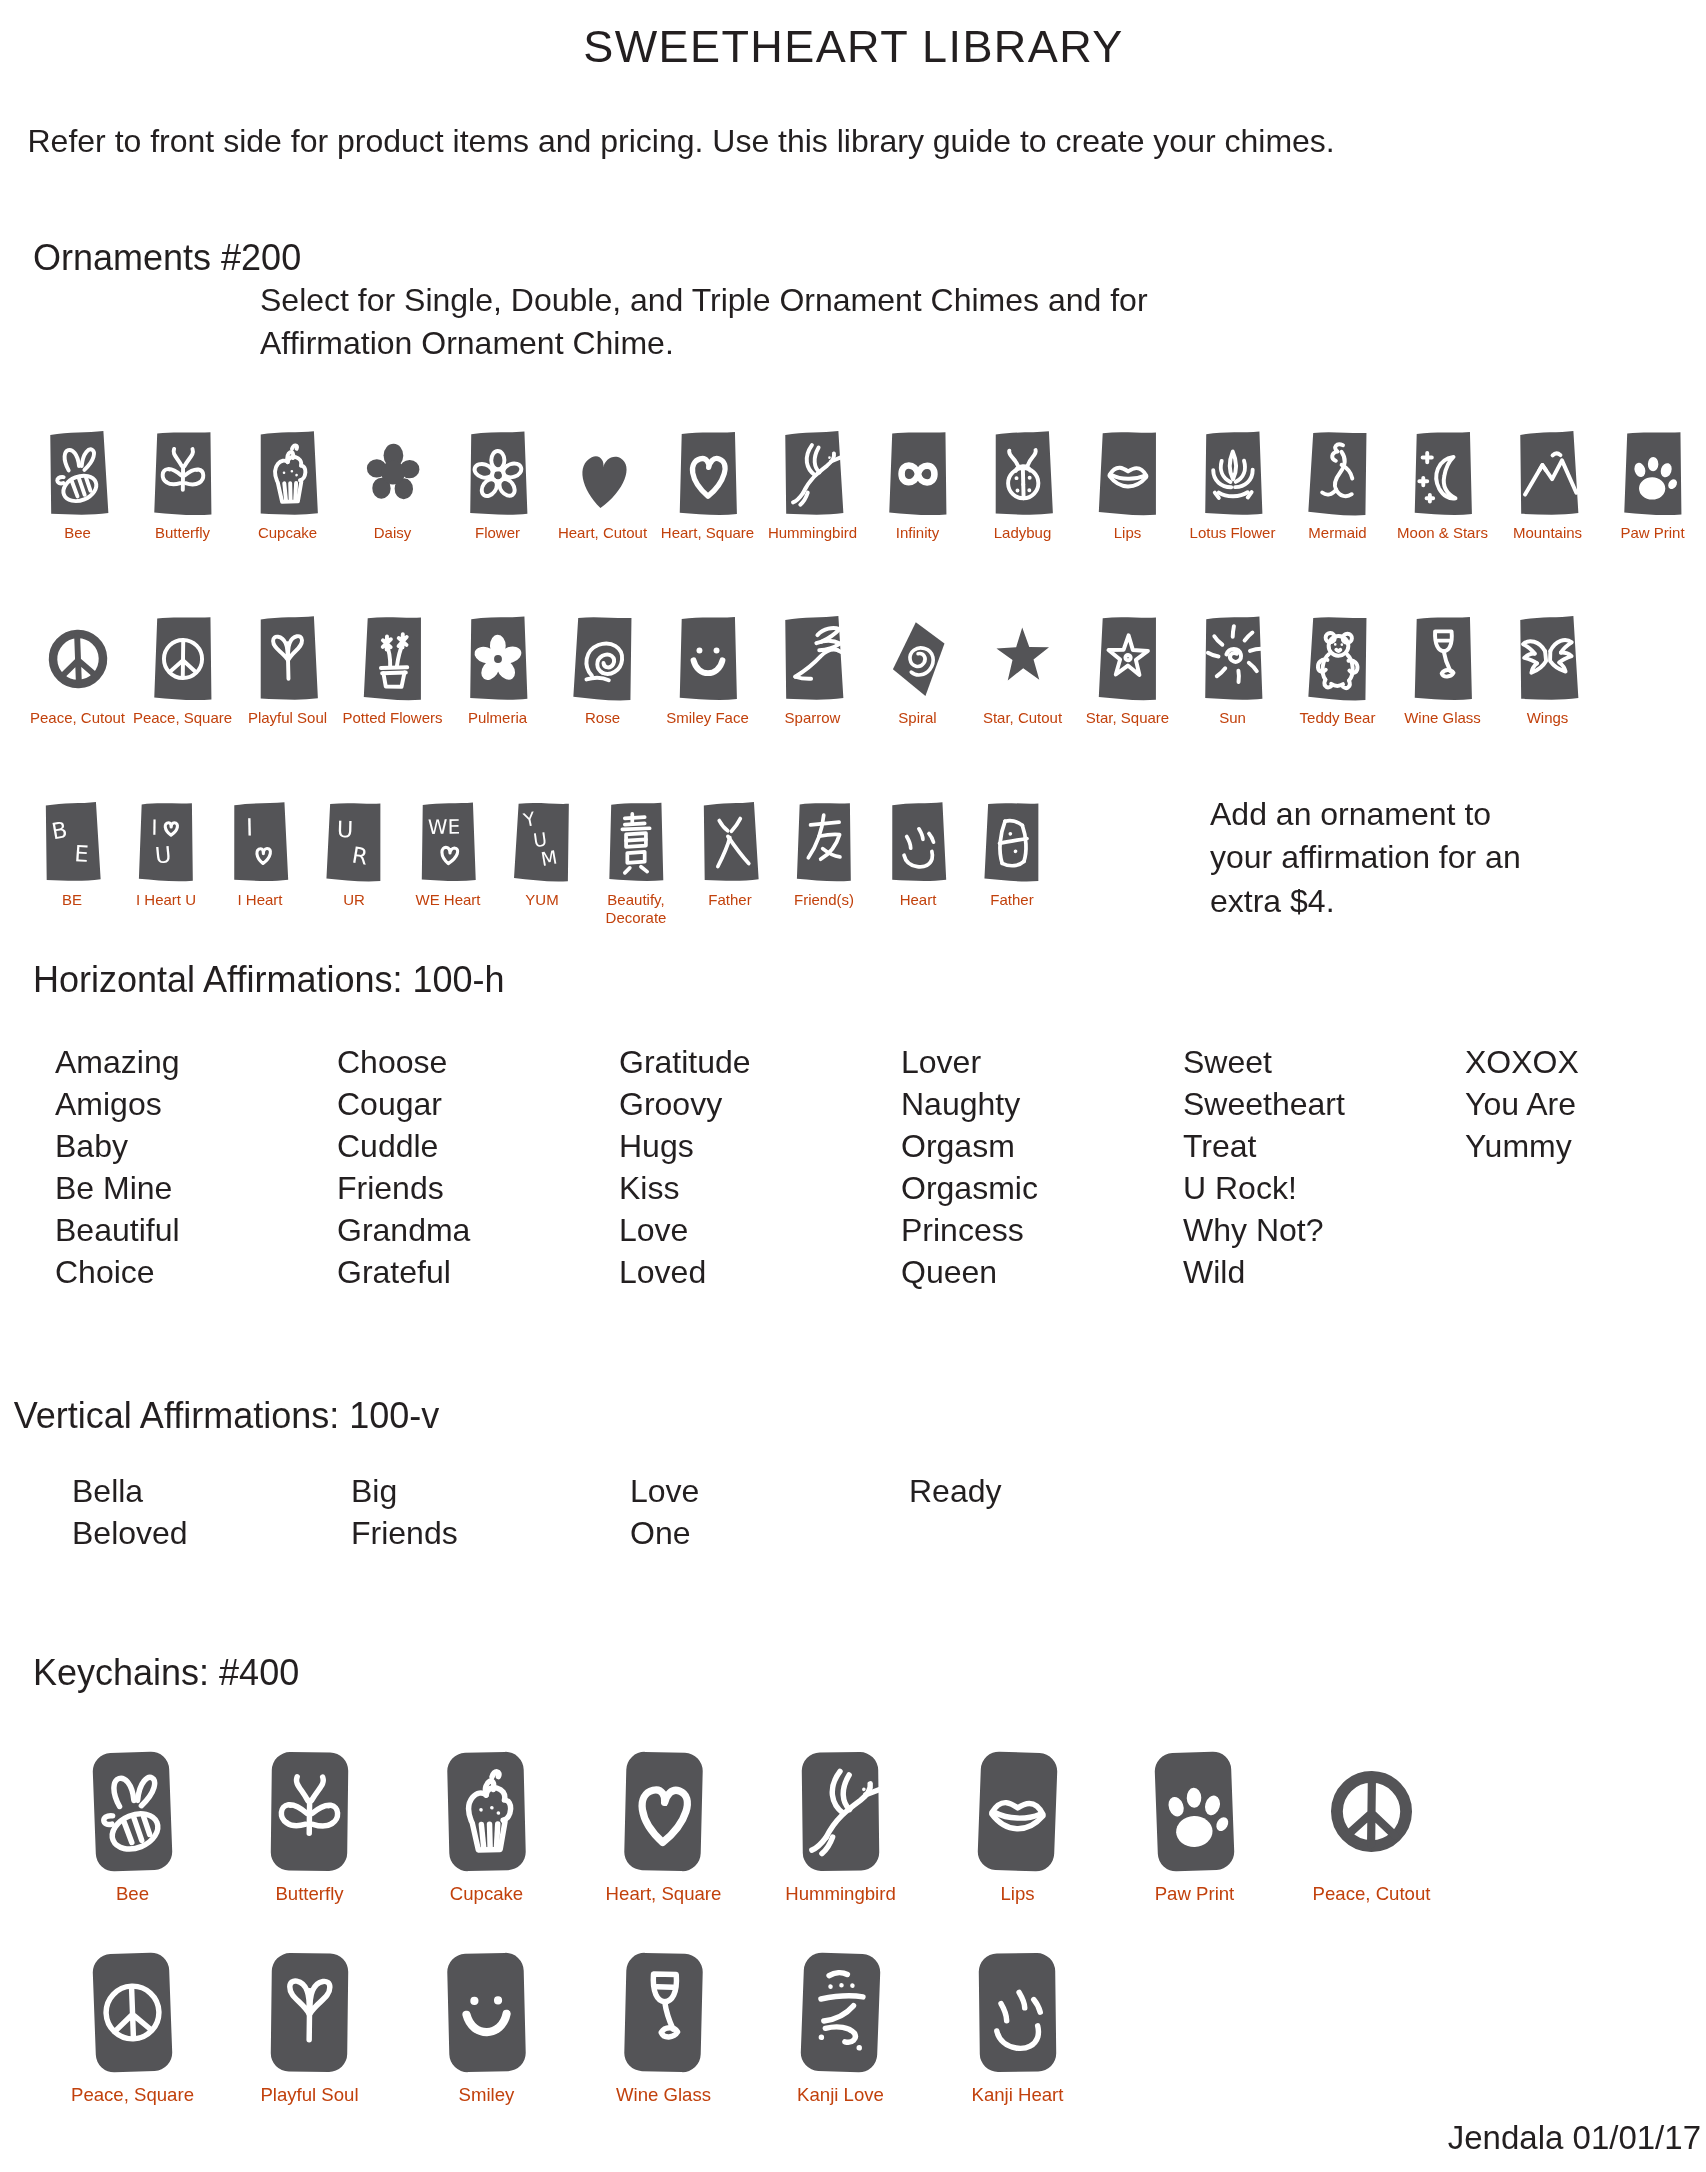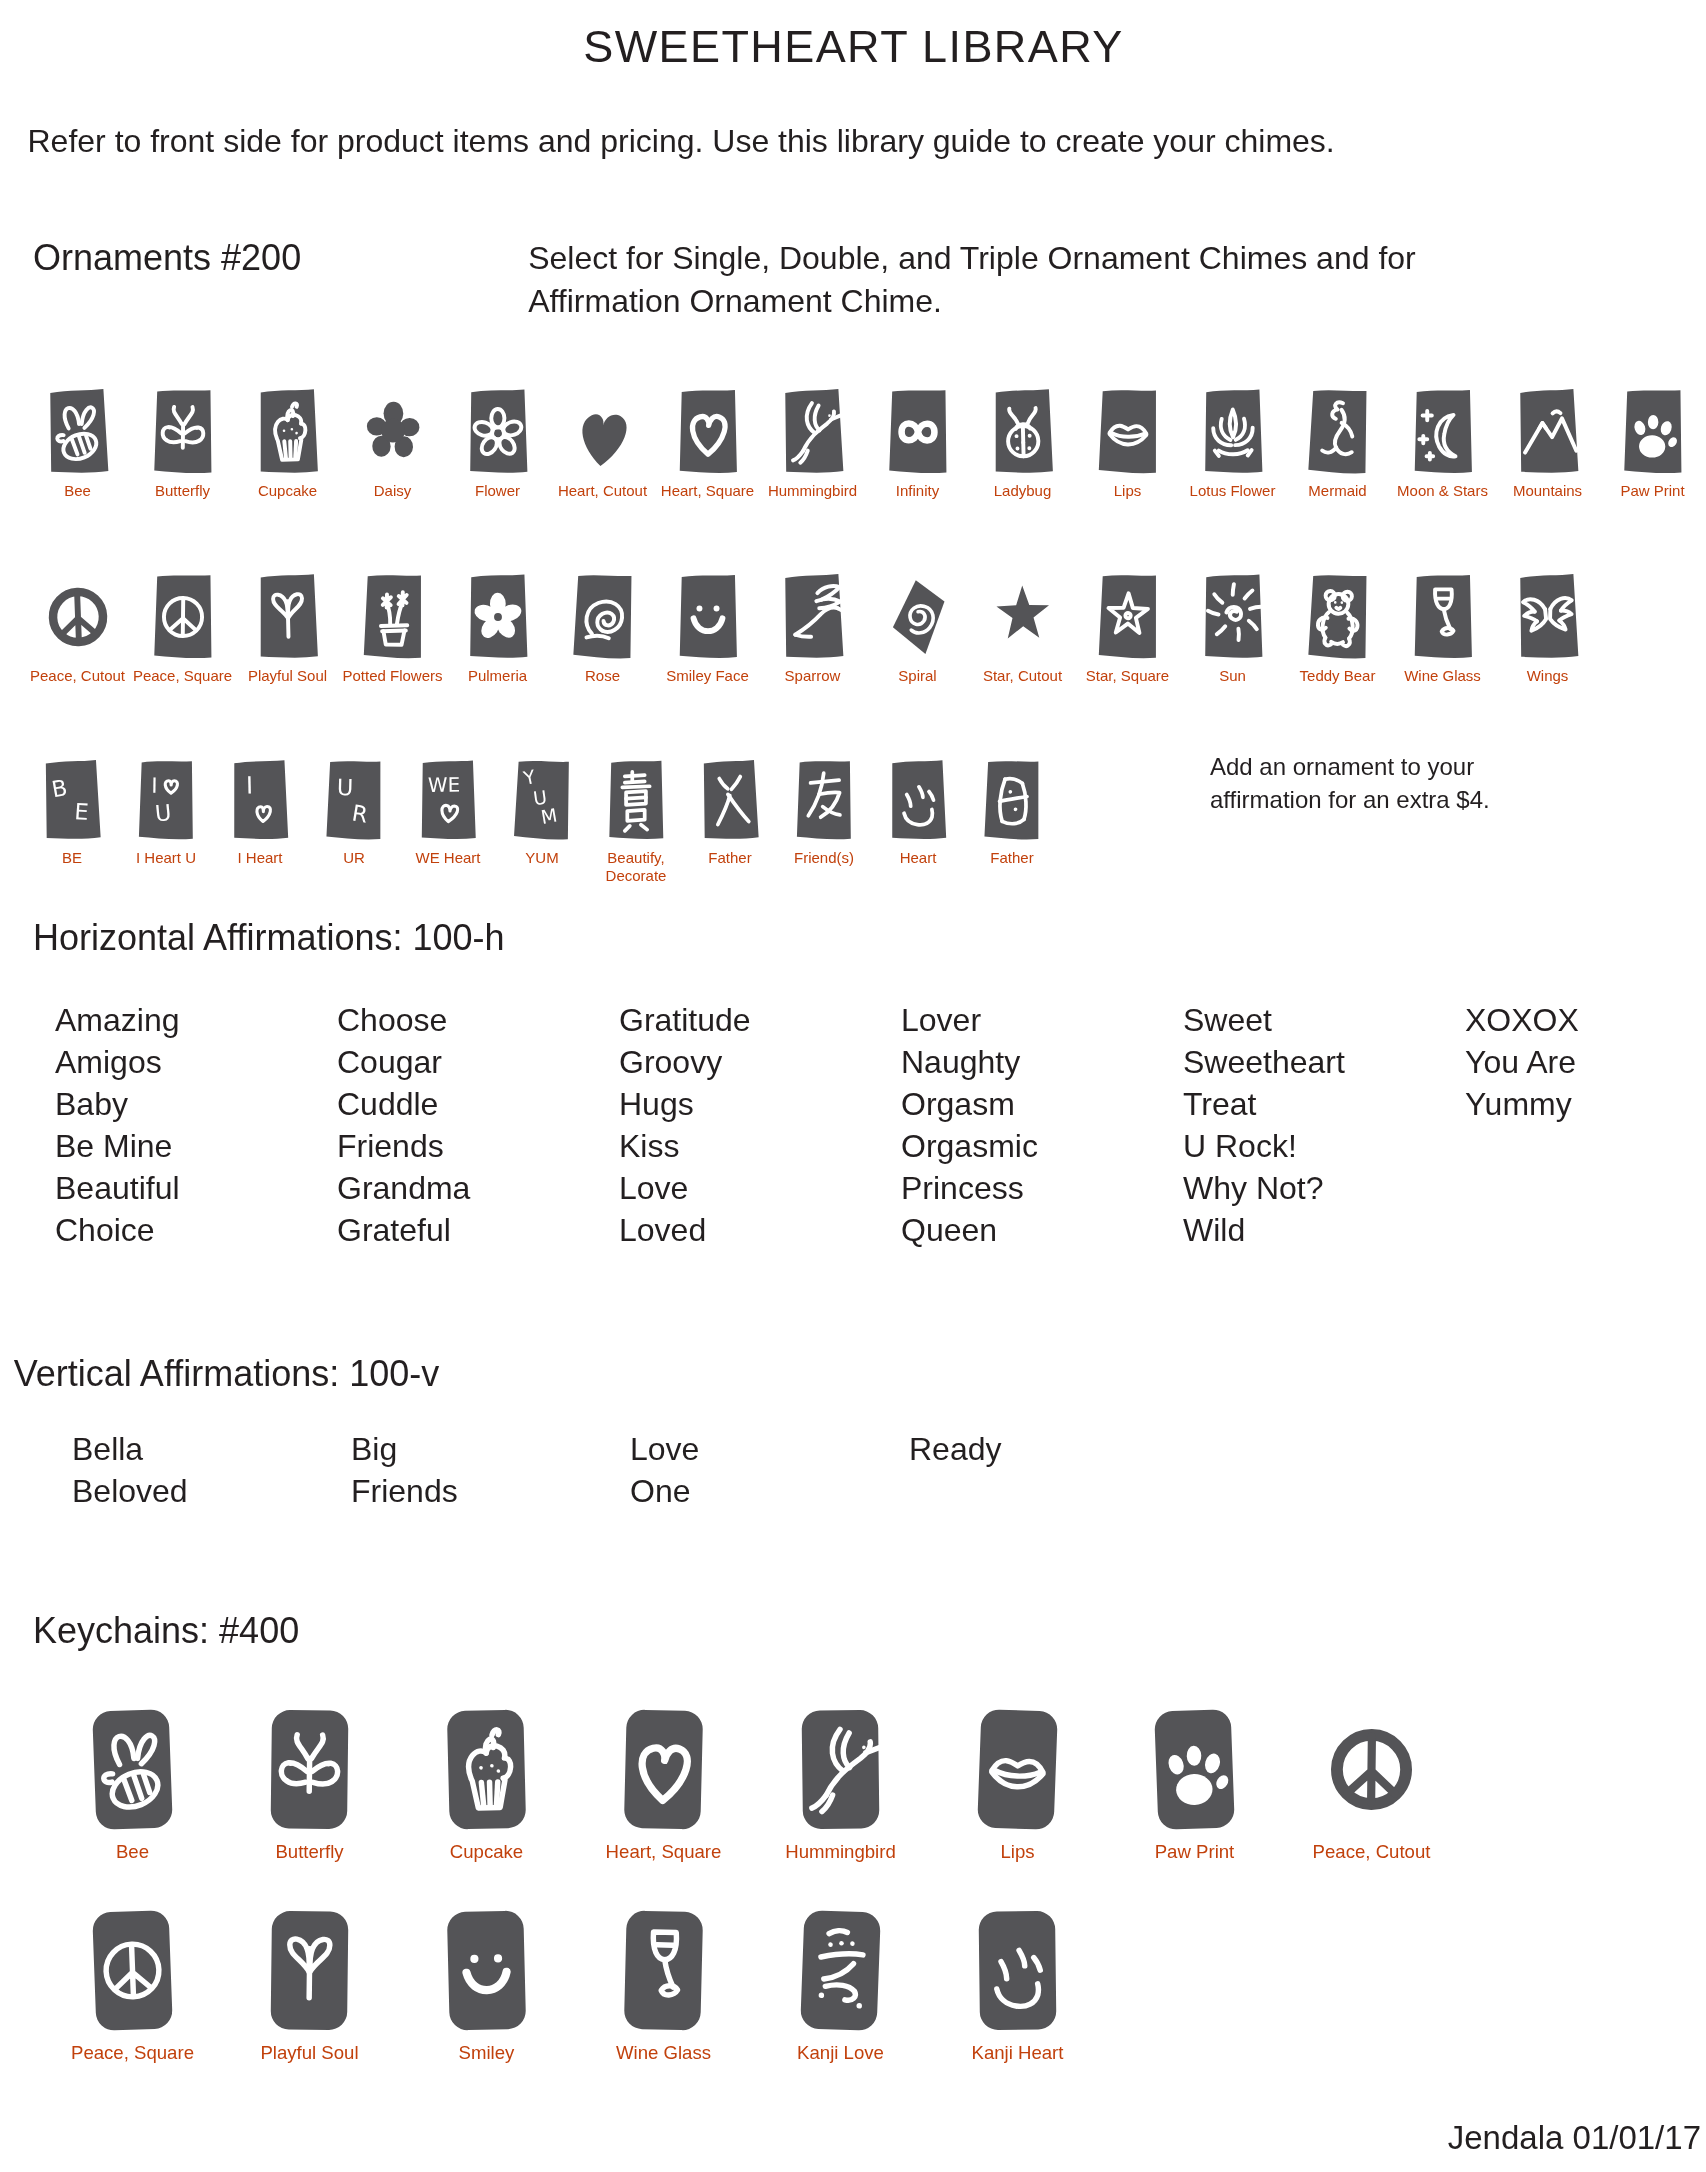--- a/index.html
+++ b/index.html
@@ -6,35 +6,35 @@
   body{
     width:1707px;height:2172px;background:#ffffff;overflow:hidden;
     font-family:"Liberation Sans", sans-serif;color:#231f20;position:relative;
   }
   .title{
     text-align:center;margin:20.6px 0 0 0;font-size:45px;letter-spacing:1.4px;
     font-weight:400;
   }
   .subtitle{margin:50px 0 0 27.5px;font-size:32px;}
   
-  .orn-head{display:flex;margin:77px 27.5px 0 33px;align-items:flex-start;}
+  .orn-head{display:flex;margin:77px 27.5px 0 33px;align-items:flex-start;flex-direction:column;}
   .section-head{font-size:36px;}
   .orn-note{margin-left:227px;max-width:915px;font-size:32px;line-height:1.35;}
   
   .orn-row{display:flex;padding-left:25px;margin-top:69px;align-items:flex-start;}
   .orn-row.first{margin-top:61px;}
   .cell{width:105px;flex:0 0 auto;text-align:center;}
   .cell .stamp{height:94px;display:flex;align-items:flex-end;justify-content:center;}
   .cell svg{width:66px;height:92px;display:block;margin:0 auto;}
   .stamp-label{font-size:15px;margin-top:4.1px;line-height:1.2;color:#c2410c;}
   .row3wrap{display:flex;margin-top:66px;align-items:flex-start;}
   .row3wrap .orn-row{margin-top:0;padding-left:25px;}
   .row3wrap .cell{width:94px;}
   .row3wrap .cell svg{width:62px;height:89px;}
-  .addon-note{margin-left:151px;width:316px;font-size:24px;line-height:1.35;}
+  .addon-note{margin-left:151px;width:316px;font-size:32px;line-height:1.35;}
   
   .h-aff-head{margin:32px 0 0 33px;}
   .aff-grid{display:flex;padding-left:55px;margin-top:40px;}
   .aff-col{width:282px;flex:0 0 auto;}
   .aff-col:last-child{width:238px;}
   .aff-item{font-size:32px;line-height:42px;}
   .v-aff-head{margin:102px 0 0 13.8px;}
   .v-grid{display:flex;padding-left:72px;margin-top:33px;}
   .v-col{width:279px;flex:0 0 auto;}
   

